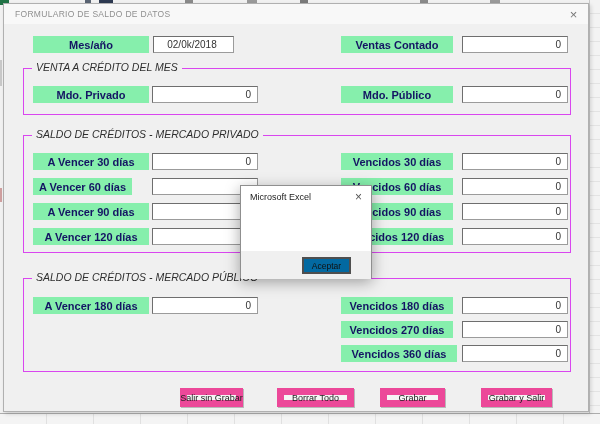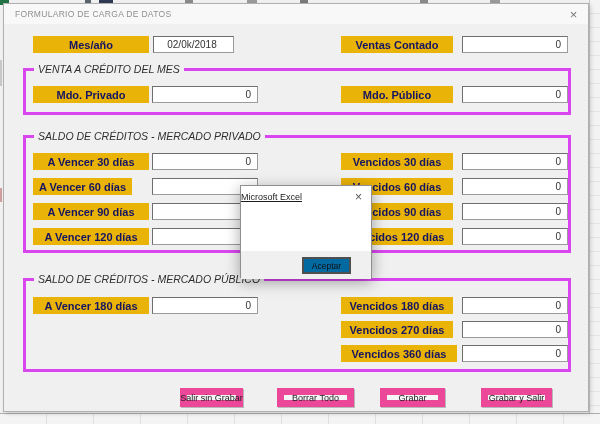--- a/index.html
+++ b/index.html
@@ -26,48 +26,48 @@
     box-shadow:2px 2px 4px rgba(0,0,0,0.15); }
   #titlebar { position:absolute; left:0; top:0; width:100%; height:20px; background:#f8f8f8; }
   #form-title { position:absolute; left:11px; top:5px; font-size:8.5px; color:#8f8f8f;
     letter-spacing:.3px; white-space:nowrap; }
   .close-btn { position:absolute; width:15px; height:14px; display:flex;
     align-items:center; justify-content:center; color:#777; font-size:13px;
     line-height:1; cursor:default; }
   #form-close { left:562px; top:3px; }
 
   
-  .lbl { position:absolute; height:17px; background:#eab308; color:#141463;
+  .lbl { position:absolute; height:17px; background:#86efac; color:#141463;
     font-weight:bold; font-size:11px; display:flex; align-items:center;
     justify-content:center; white-space:nowrap; }
 
   
   .txt { position:absolute; height:17px; background:#fff; border:1px solid #9b9b9b;
     border-top-color:#6e6e6e; border-left-color:#6e6e6e;
     font-family:"Liberation Sans", sans-serif; font-size:10px; color:#333;
     text-align:right; padding:0 6px 0 3px; outline:none; }
   .txt.center { text-align:center; }
 
   
-  .frame { position:absolute; border:3px solid #d946ef; }
+  .frame { position:absolute; border:1px solid #d946ef; }
   .frame-legend { position:absolute; top:-8px; left:8px; padding:0 4px;
     background:#f0f0f0; font-size:10.5px; font-style:italic; color:#2e2e2e;
     white-space:nowrap; }
 
   
   .cmd { position:absolute; height:19px; background:#f5f5f5; border:7px solid #ec4899;
     box-shadow:1px 1px 0 #b9b9b9; font-family:"Liberation Sans", sans-serif;
     font-size:9px; color:#222; display:flex; align-items:center; justify-content:center;
     white-space:nowrap; cursor:default; }
 
   
   #msgbox { position:absolute; left:240px; top:185px; width:132px; height:93px;
     background:#fff; border:1px solid #8f8f8f; box-shadow:0 4px 14px rgba(0,0,0,.35);
     z-index:10; }
-  #msgbox-title { position:absolute; left:0; top:6px; font-size:9px; color:#1c1c1c;text-decoration:underline; }
+  #msgbox-title { position:absolute; left:9px; top:6px; font-size:9px; color:#1c1c1c; }
   #msgbox-close { left:110px; top:4px; font-size:12px; color:#555; }
   #msgbox-message { position:absolute; left:10px; top:36px; font-size:8.5px; color:#101010;
     white-space:nowrap; }
   #msgbox-footer { position:absolute; left:0; top:65px; width:100%; height:28px;
     background:#f0f0f0; }
   #msgbox-accept { position:absolute; left:61px; top:71px; width:49px; height:17px;
     background:#0369a1; border:2px solid #4f4f4f; font-size:8.5px; color:#111;
     display:flex; align-items:center; justify-content:center; cursor:default; }
 </style>
 </head>
@@ -83,21 +83,21 @@
   <div class="abs xl-dash" style="left:420px;width:8px;background:#8a8a8a;"></div>
   <div class="abs xl-dash" style="left:490px;width:10px;background:#9a9a9a;"></div>
   <div class="abs xl-left-mark1"></div>
   <div class="abs xl-left-mark2"></div>
   <div class="abs xl-right"></div>
   <div class="abs xl-bottom"></div>
 </div>
 
 <div id="userform">
   <div id="titlebar">
-    <div id="form-title">FORMULARIO DE CARGA DE DATOS</div>
+    <div id="form-title">FORMULARIO DE SALDO DE DATOS</div>
     <div id="form-close" class="close-btn">×</div>
   </div>
 
   <div class="lbl" style="left:29px;top:32px;width:116px;">Mes/año</div>
   <input class="txt center" style="left: 149px; top: 32px; width: 81px;" readonly="" value="02/0k/2018">
   <div class="lbl" style="left:337px;top:32px;width:112px;">Ventas Contado</div>
   <input class="txt" style="left: 458px; top: 32px; width: 106px;" readonly="" value="0">
 
   <div class="frame" style="left:19px;top:64px;width:548px;height:47px;">
     <div class="frame-legend">VENTA A CRÉDITO DEL MES</div>

